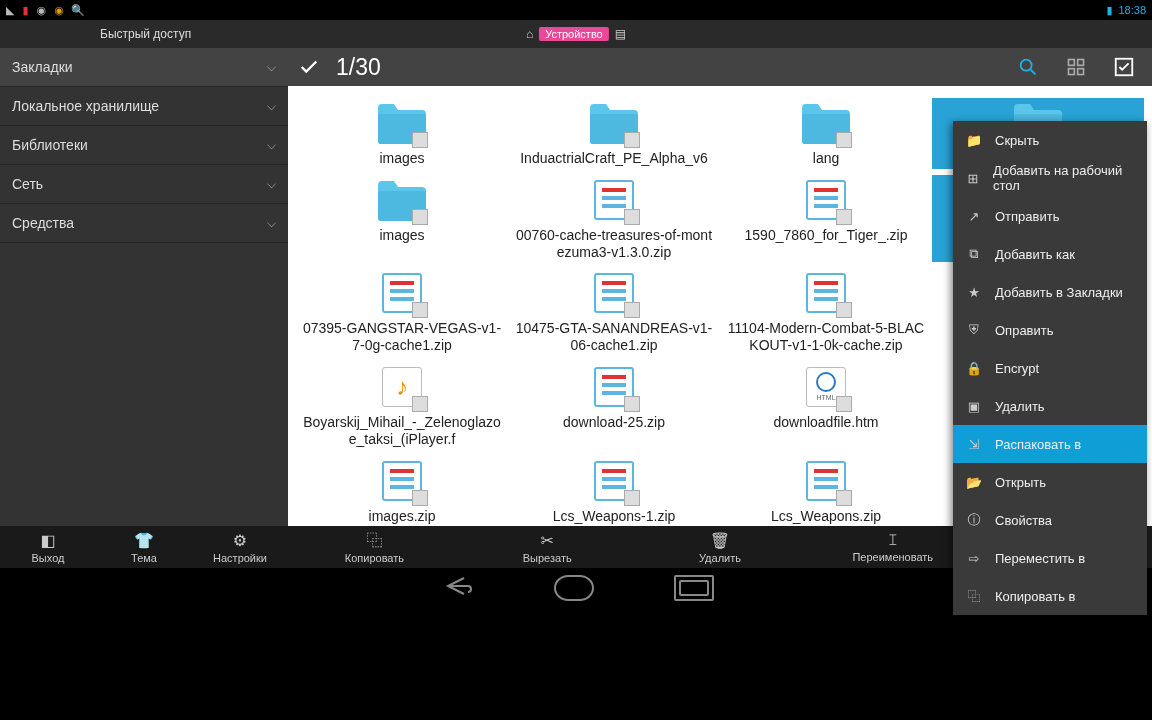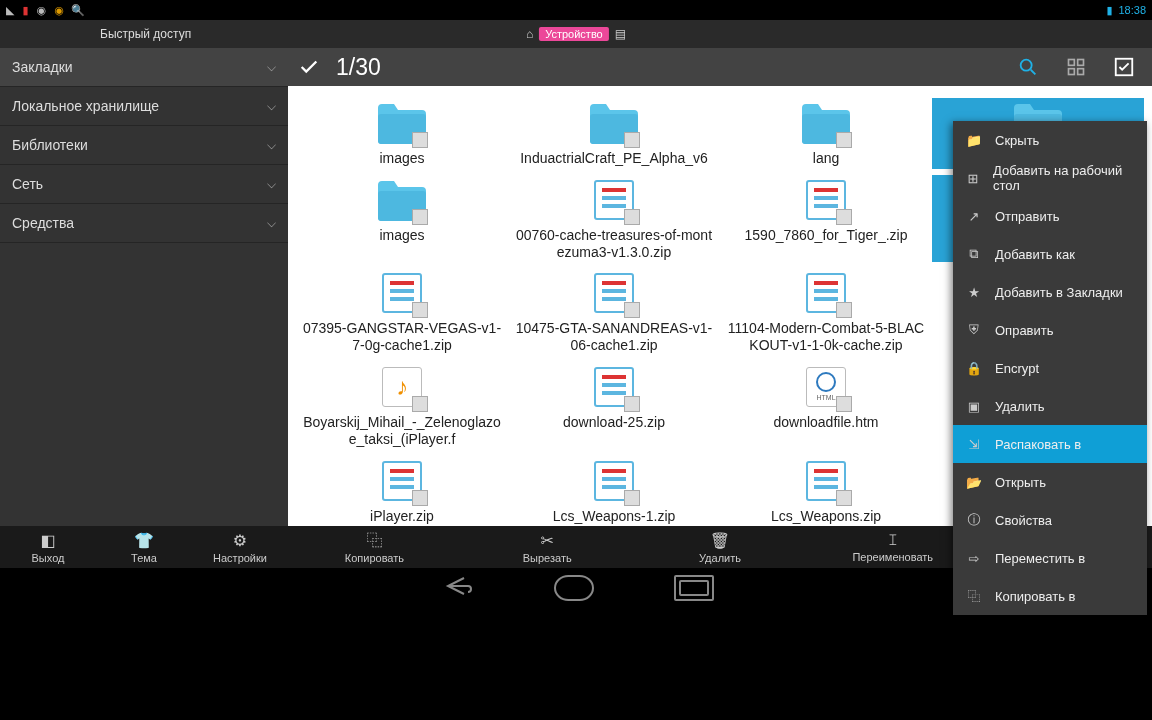--- a/index.html
+++ b/index.html
@@ -266,21 +266,21 @@
             <div class="zip-body"></div>
             <div class="badge-sm"></div>
           </div>
           <div class="lbl">H</div>
         </div>
         <div class="item">
           <div class="ic-wrap">
             <div class="zip-body"></div>
             <div class="badge-sm"></div>
           </div>
-          <div class="lbl">iPlayer.zip</div>
+          <div class="lbl">images.zip</div>
         </div>
         <div class="item">
           <div class="ic-wrap">
             <div class="zip-body"></div>
             <div class="badge-sm"></div>
           </div>
           <div class="lbl">Lcs_Weapons-1.zip</div>
         </div>
         <div class="item">
           <div class="ic-wrap">

